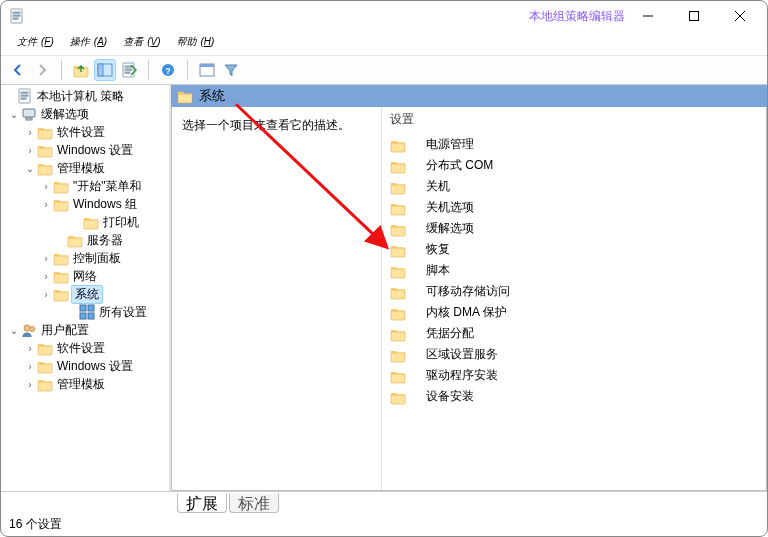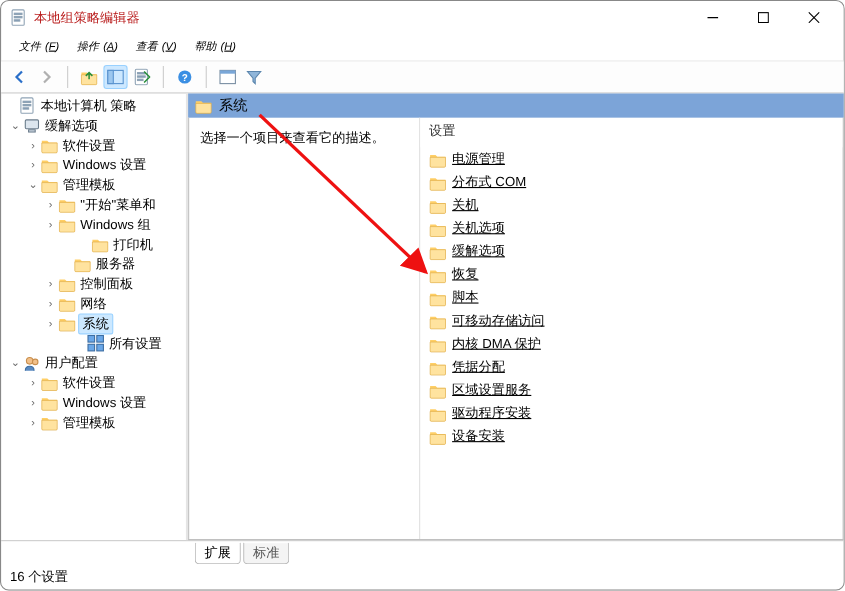--- a/index.html
+++ b/index.html
@@ -3,21 +3,21 @@
 <meta charset="utf-8">
 <style>
 * { margin: 0; padding: 0; box-sizing: border-box; font-family: "Segoe UI", "Microsoft YaHei", sans-serif; }
 html, body { width: 768px; height: 537px; background: #fff; overflow: hidden; font-size: 13px; }
 
 .window { display: flex; flex-direction: column; width: 768px; height: 537px; border: 1px solid #888; border-radius: 8px; background: #fff; }
 
 
 .titlebar { display: flex; align-items: center; height: 30px; padding: 0 4px; }
 .titlebar .icon { width: 16px; height:16px; margin-left:4px; margin-right:6px; }
-.titlebar .title { flex: 1; font-size: 12px; color:#b91c1c; }
+.titlebar .title { flex: 1; font-size: 12px; color:#8b5cf6;text-align:right; }
 .win-controls { display:flex; }
 .win-btn { width: 46px; height: 30px; display:flex; align-items:center; justify-content:center; cursor: default; }
 .win-btn svg { width:10px; height:10px; stroke:#000; stroke-width:1; fill:none; }
 
 
 .menubar { display:flex; gap: 4px; padding: 2px 8px 4px 8px; font-size: 10px; border-bottom: 1px solid #e5e5e5; font-style: italic;}
 .menubar span { padding: 2px 4px; cursor: default; }
 .menubar u { text-decoration: underline; }
 
 
@@ -43,24 +43,24 @@
 .right { flex:1; display:flex; flex-direction:column; min-width:0; position:relative; }
 .right-header { display:flex; align-items:center; gap:6px; height:22px; background:#7ca4d8; padding:0 6px; color:#000; font-size:13px; }
 .right-header .icon { width:16px; height:16px; }
 .right-body { flex:1; display:flex; min-height:0; border:1px solid #c0c0c0; border-top:none; margin:0; position:relative;}
 .desc-col { width:210px; padding:10px 10px; font-size:12px; border-right:1px solid #e0e0e0; }
 .list-col { flex:1; overflow:auto; }
 .list-col::-webkit-scrollbar { width:16px; }
 .list-col::-webkit-scrollbar-track { background:#f0f0f0; }
 .list-col::-webkit-scrollbar-thumb { background:#c2c2c2; border-radius:8px; }
 .col-header { position:sticky; top:0; background:#fff; padding:4px 8px 6px 8px; font-size:12px; color:#333; border-bottom: 0px solid transparent;}
-.list-row { display:flex; align-items:center; height:21px; padding:0 8px; gap:5px; font-size:12px; cursor:default;text-decoration:underline;}
+.list-row { display:flex; align-items:center; height:21px; padding:0 8px; gap:20px; font-size:12px; cursor:default;}
 .list-row .icon { width:16px; height:16px; flex-shrink:0; }
 
-.tabstrip { display:flex; gap:2px; padding: 2px 0 0 176px; font-size:12px; height:22px;text-align:right;}
+.tabstrip { display:flex; gap:2px; padding: 2px 0 0 176px; font-size:16px; height:22px;text-align:right;}
 .tab { padding: 0px 8px; border:1px solid #bbb; border-top:1px solid #fff; border-radius:0 0 4px 4px; background:#fff; cursor:default; position:relative; top:-1px;}
 .tab.active { background:#fff; border-top:1px solid #fff; font-weight:normal; }
 .tab:not(.active){ background:#f4f4f4; color:#555; }
 
 .statusbar { height:22px; padding:2px 8px; font-size:12px; display:flex; }
 
 
 .arrow-overlay { position:absolute; left:0; top:0; width:100%; height:100%; pointer-events:none; }
 
 

